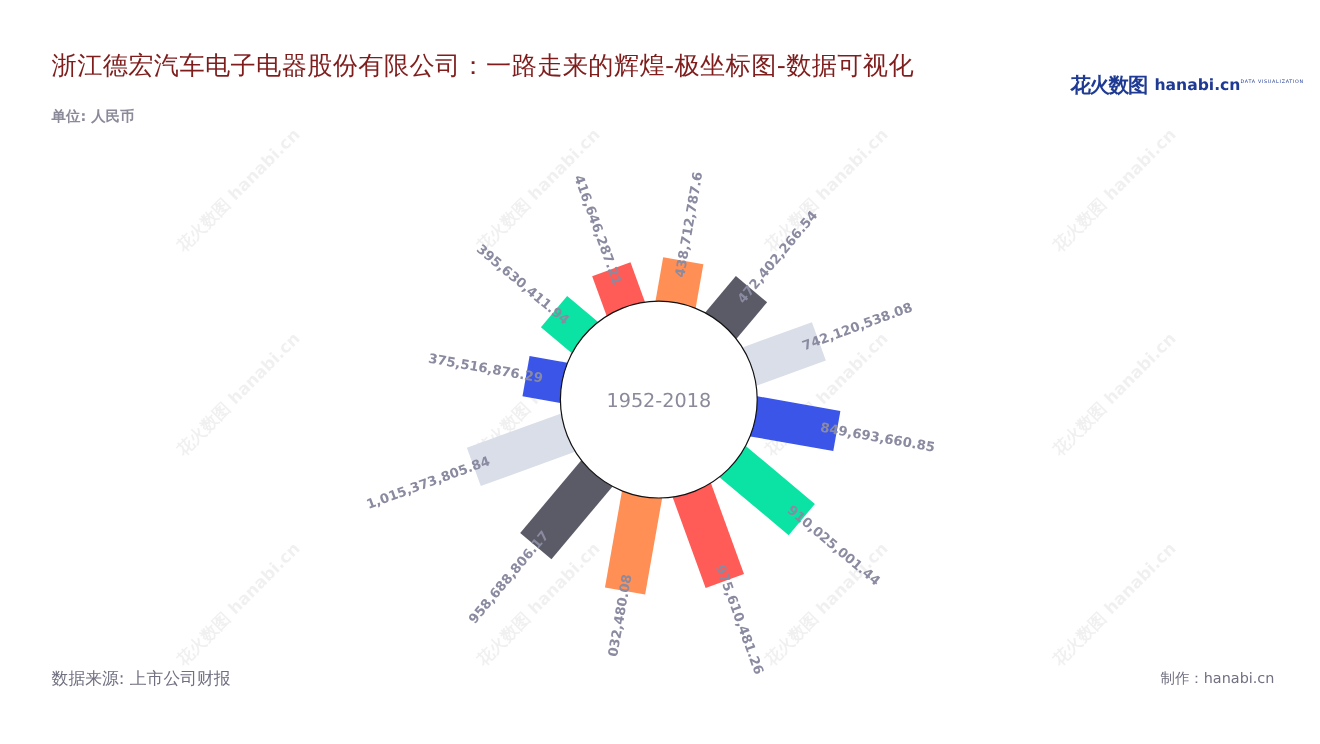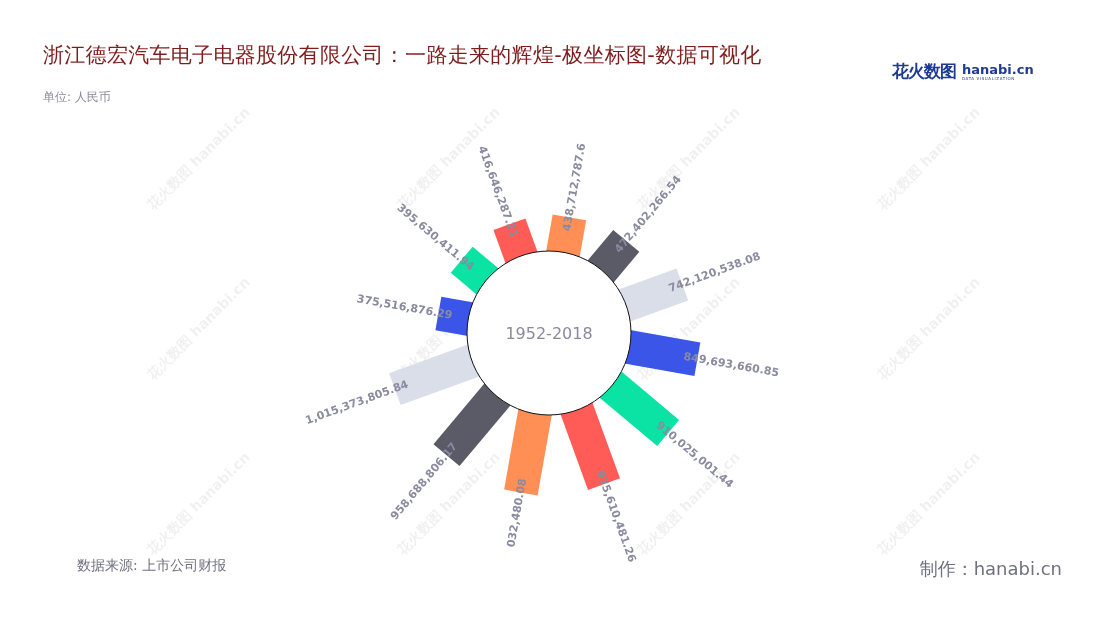--- a/index.html
+++ b/index.html
@@ -1,25 +1,25 @@
 <!DOCTYPE html>
 <html><head>
 <meta charset="utf-8">
 <style>
   html, body { margin: 0; padding: 0; background: #ffffff; }
   body { width: 1100px; height: 620px; position: relative; overflow: hidden; font-family: "DejaVu Sans", "Liberation Sans", sans-serif; }
   .title { position: absolute; left: 43px; top: 40px; width: 780px; font-size: 21px; line-height: 30px; color: #7f1d1d; letter-spacing: 0.3px; }
-  .unit { position: absolute; left: 43px; top: 88px; width: 70px; font-size: 12px; line-height: 18px; color: #8a8a99; }
+  .unit { position: absolute; left: 43px; top: 88px; width: 70px; font-size: 12px; line-height: 18px; color: #8a8a99; font-weight: bold; }
   .logo { position: absolute; left: 892px; top: 60px; display: flex; align-items: center; gap: 6px; }
   .logo-cn { font-size: 17px; font-weight: bold; color: #1f3a93; letter-spacing: -1px; }
-  .logo-en { display: flex; flex-direction: column; line-height: 1; }
+  .logo-en { display: flex; flex-direction: row; line-height: 1; }
   .logo-en .main { font-size: 13px; font-weight: bold; color: #1f3a93; }
   .logo-en .sub { font-size: 4px; color: #1f3a93; letter-spacing: 0.6px; margin-top: 1px; }
-  .source { position: absolute; left: 43px; top: 557px; font-size: 14px; color: #707080; margin-left: 34px; }
-  .maker { position: absolute; right: 38px; top: 557px; font-size: 18px; color: #707080; }
+  .source { position: absolute; left: 43px; top: 557px; font-size: 14px; color: #707080; }
+  .maker { position: absolute; right: 38px; top: 557px; font-size: 12px; color: #707080; }
   svg.chart { position: absolute; left: 0; top: 0; }
   .wm { position: absolute; font-size: 14px; color: rgba(0,0,0,0.06); transform: rotate(-45deg); white-space: nowrap; font-weight: bold; pointer-events: none; }
 </style>
 </head>
 <body>
 
 <div class="title">浙江德宏汽车电子电器股份有限公司：一路走来的辉煌-极坐标图-数据可视化</div>
 <div class="unit">单位: 人民币</div>
 
 <div class="logo">

